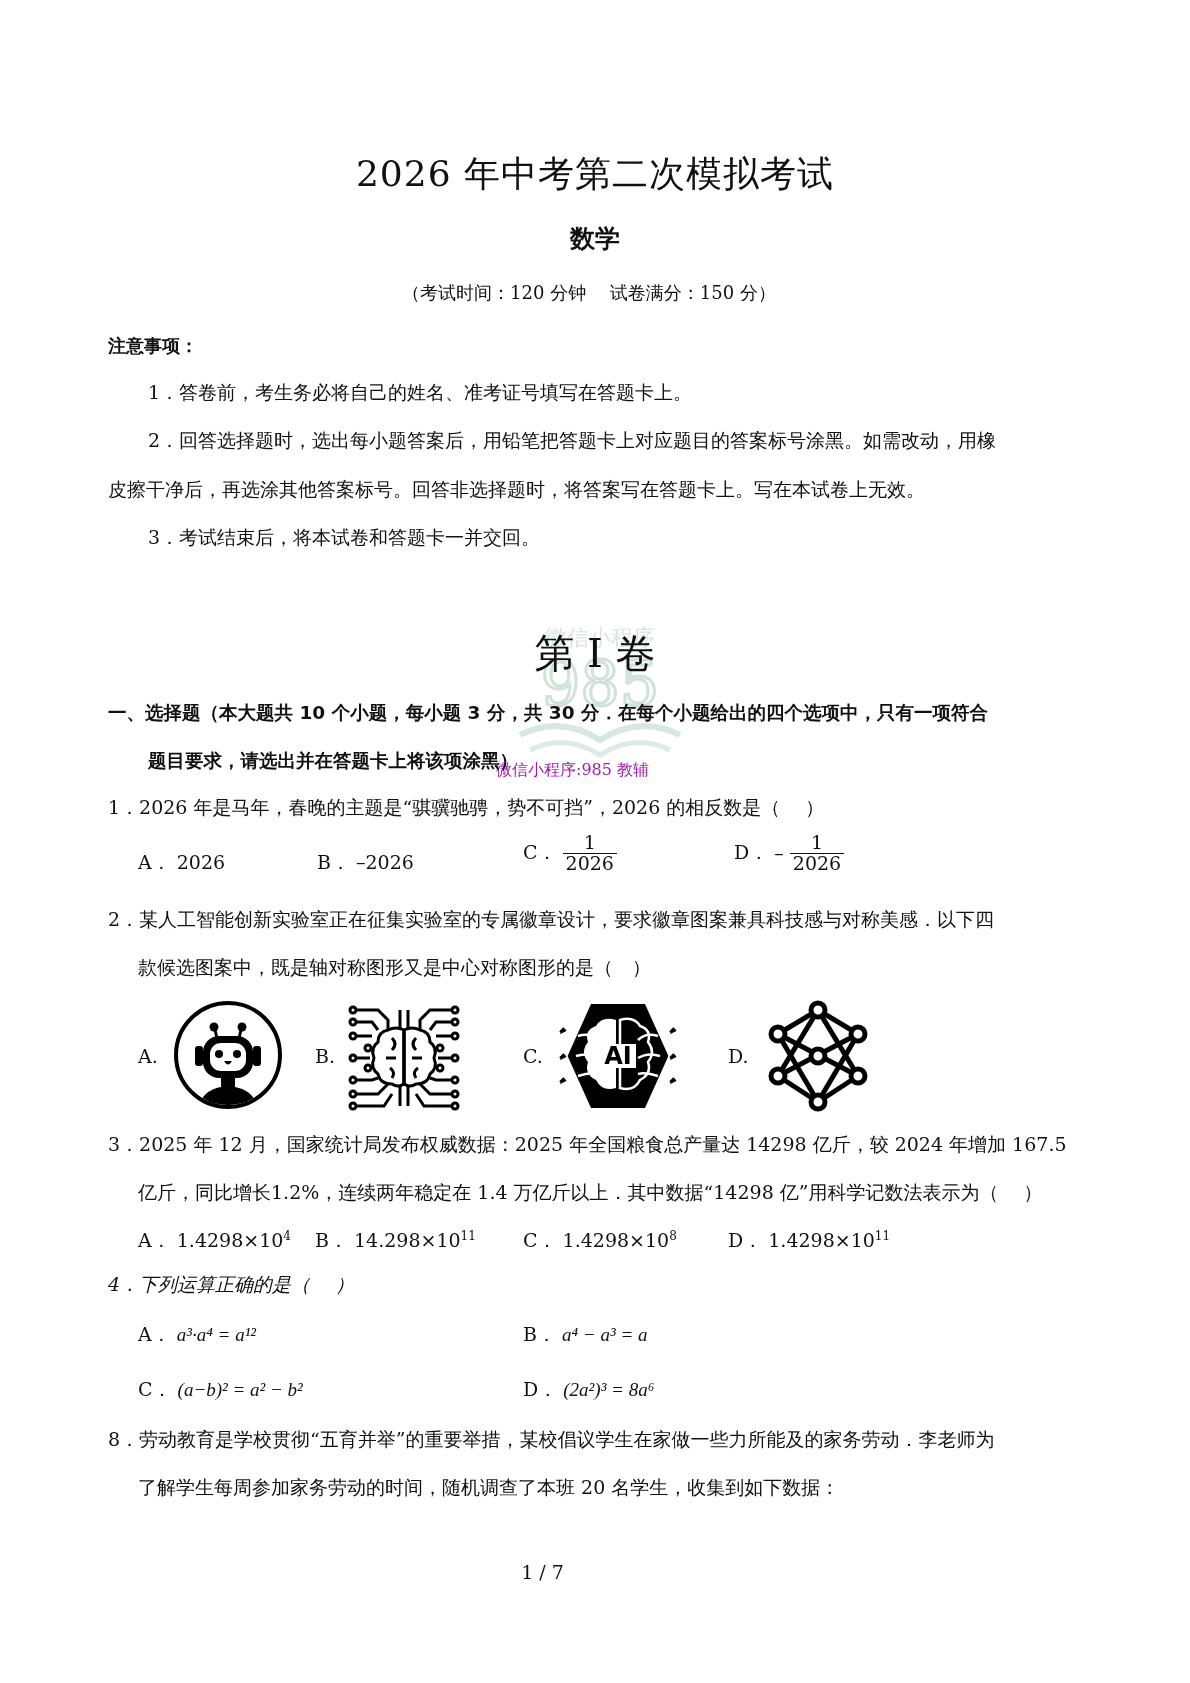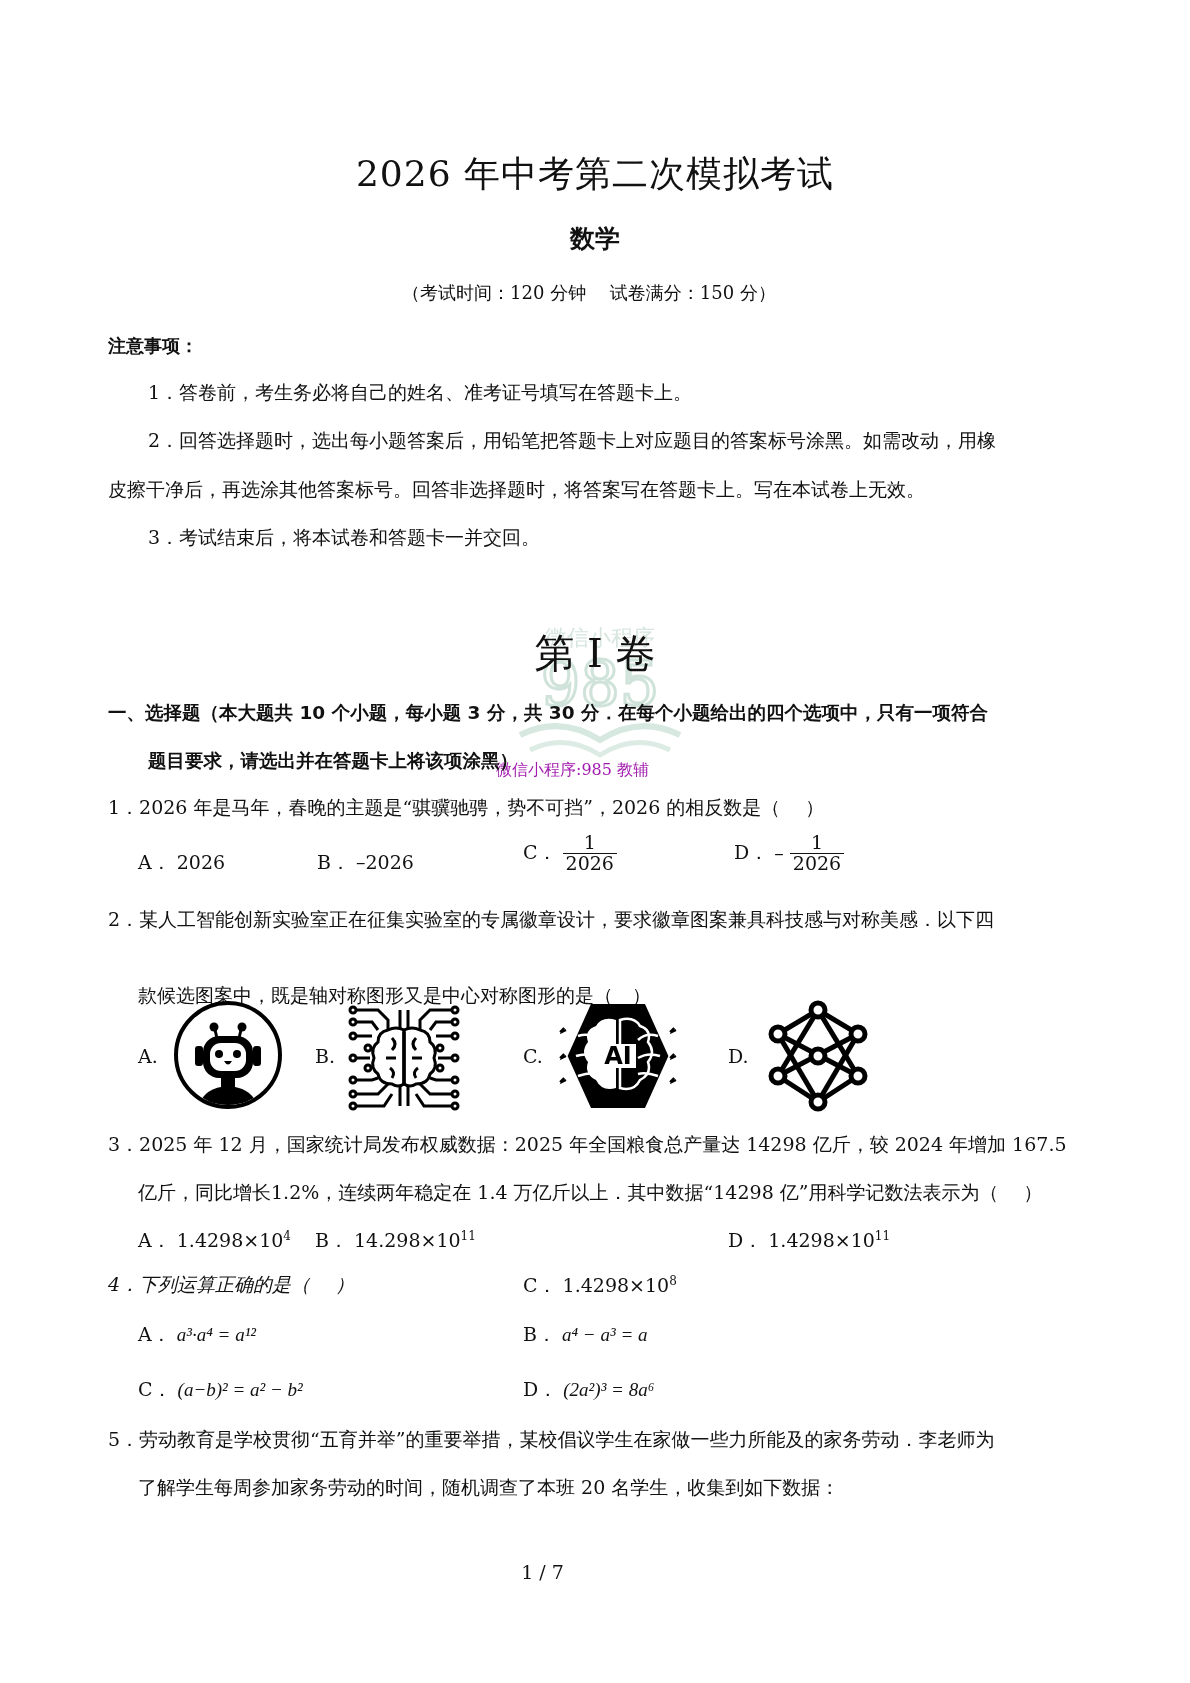--- a/index.html
+++ b/index.html
@@ -60,21 +60,21 @@
   <span style="vertical-align:middle;">C．</span>
   <span class="frac"><span class="num">1</span><span class="den">2026</span></span>
 </div>
 <div class="abs txt" style="top:833px;left:734px;">
   <span style="vertical-align:middle;">D．</span>
   <span style="vertical-align:middle;">–</span>
   <span class="frac"><span class="num">1</span><span class="den">2026</span></span>
 </div>
 
 <div class="abs txt" style="top:907px;left:108px;">2．某人工智能创新实验室正在征集实验室的专属徽章设计，要求徽章图案兼具科技感与对称美感．以下四</div>
-<div class="abs txt" style="top:955px;left:138px;margin-top:28px;">款候选图案中，既是轴对称图形又是中心对称图形的是（　）</div>
+<div class="abs txt" style="top:955px;left:138px;">款候选图案中，既是轴对称图形又是中心对称图形的是（　）</div>
 
 <div class="abs txt" style="top:1045px;left:138px;">A.</div>
 <svg class="icon" style="left:173px;top:1000px;" width="110" height="110" viewBox="0 0 110 110">
   <circle cx="55" cy="55" r="52" fill="#fff" stroke="#000" stroke-width="4"></circle>
   <clipPath id="cc">
       <circle cx="55" cy="55" r="50"></circle>
     </clipPath>
   <g clip-path="url(#cc)">
     <path d="M25 110 Q28 88 55 86 Q82 88 85 110 Z" fill="#000"></path>
     <rect x="48" y="74" width="14" height="14" fill="#000"></rect>
@@ -157,37 +157,37 @@
 </svg>
 
 <div class="abs txt" style="top:1132px;left:108px;">3．2025 年 12 月，国家统计局发布权威数据：2025 年全国粮食总产量达 14298 亿斤，较 2024 年增加 167.5</div>
 <div class="abs txt" style="top:1180px;left:138px;">亿斤，同比增长1.2%，连续两年稳定在 1.4 万亿斤以上．其中数据“14298 亿”用科学记数法表示为（　 ）</div>
 <div class="abs txt" style="top:1228px;left:138px;">
   <span>A．</span> <span>1.4298×10</span><sup>4</sup>
 </div>
 <div class="abs txt" style="top:1228px;left:315px;">
   <span>B．</span> <span>14.298×10</span><sup>11</sup>
 </div>
-<div class="abs txt" style="top:1228px;left:523px;margin-top:45px;">
+<div class="abs txt" style="top:1228px;left:523px;">
   <span>C．</span> <span>1.4298×10</span><sup>8</sup>
 </div>
 <div class="abs txt" style="top:1228px;left:728px;">
   <span>D．</span> <span>1.4298×10</span><sup>11</sup>
 </div>
 
 <div class="abs txt" style="top:1272px;left:108px;font-style:italic;">4．下列运算正确的是（　 ）</div>
 <div class="abs txt" style="top:1322px;left:138px;">
   <span>A．</span> <span class="math">a³·a⁴ = a¹²</span>
 </div>
 <div class="abs txt" style="top:1322px;left:523px;">
   <span>B．</span> <span class="math">a⁴ − a³ = a</span>
 </div>
 <div class="abs txt" style="top:1377px;left:138px;">
   <span>C．</span> <span class="math">(a−b)² = a² − b²</span>
 </div>
 <div class="abs txt" style="top:1377px;left:523px;">
   <span>D．</span> <span class="math">(2a²)³ = 8a⁶</span>
 </div>
 
-<div class="abs txt" style="top:1427px;left:108px;">5．劳动教育是学校贯彻“五育并举”的重要举措，某校倡议学生在家做一些力所能及的家务劳动．李老师为</div>
+<div class="abs txt" style="top:1427px;left:108px;">8．劳动教育是学校贯彻“五育并举”的重要举措，某校倡议学生在家做一些力所能及的家务劳动．李老师为</div>
 <div class="abs txt" style="top:1475px;left:138px;">了解学生每周参加家务劳动的时间，随机调查了本班 20 名学生，收集到如下数据：</div>
 
 <div class="abs footer">1 / 7</div>
 
 </body></html>

